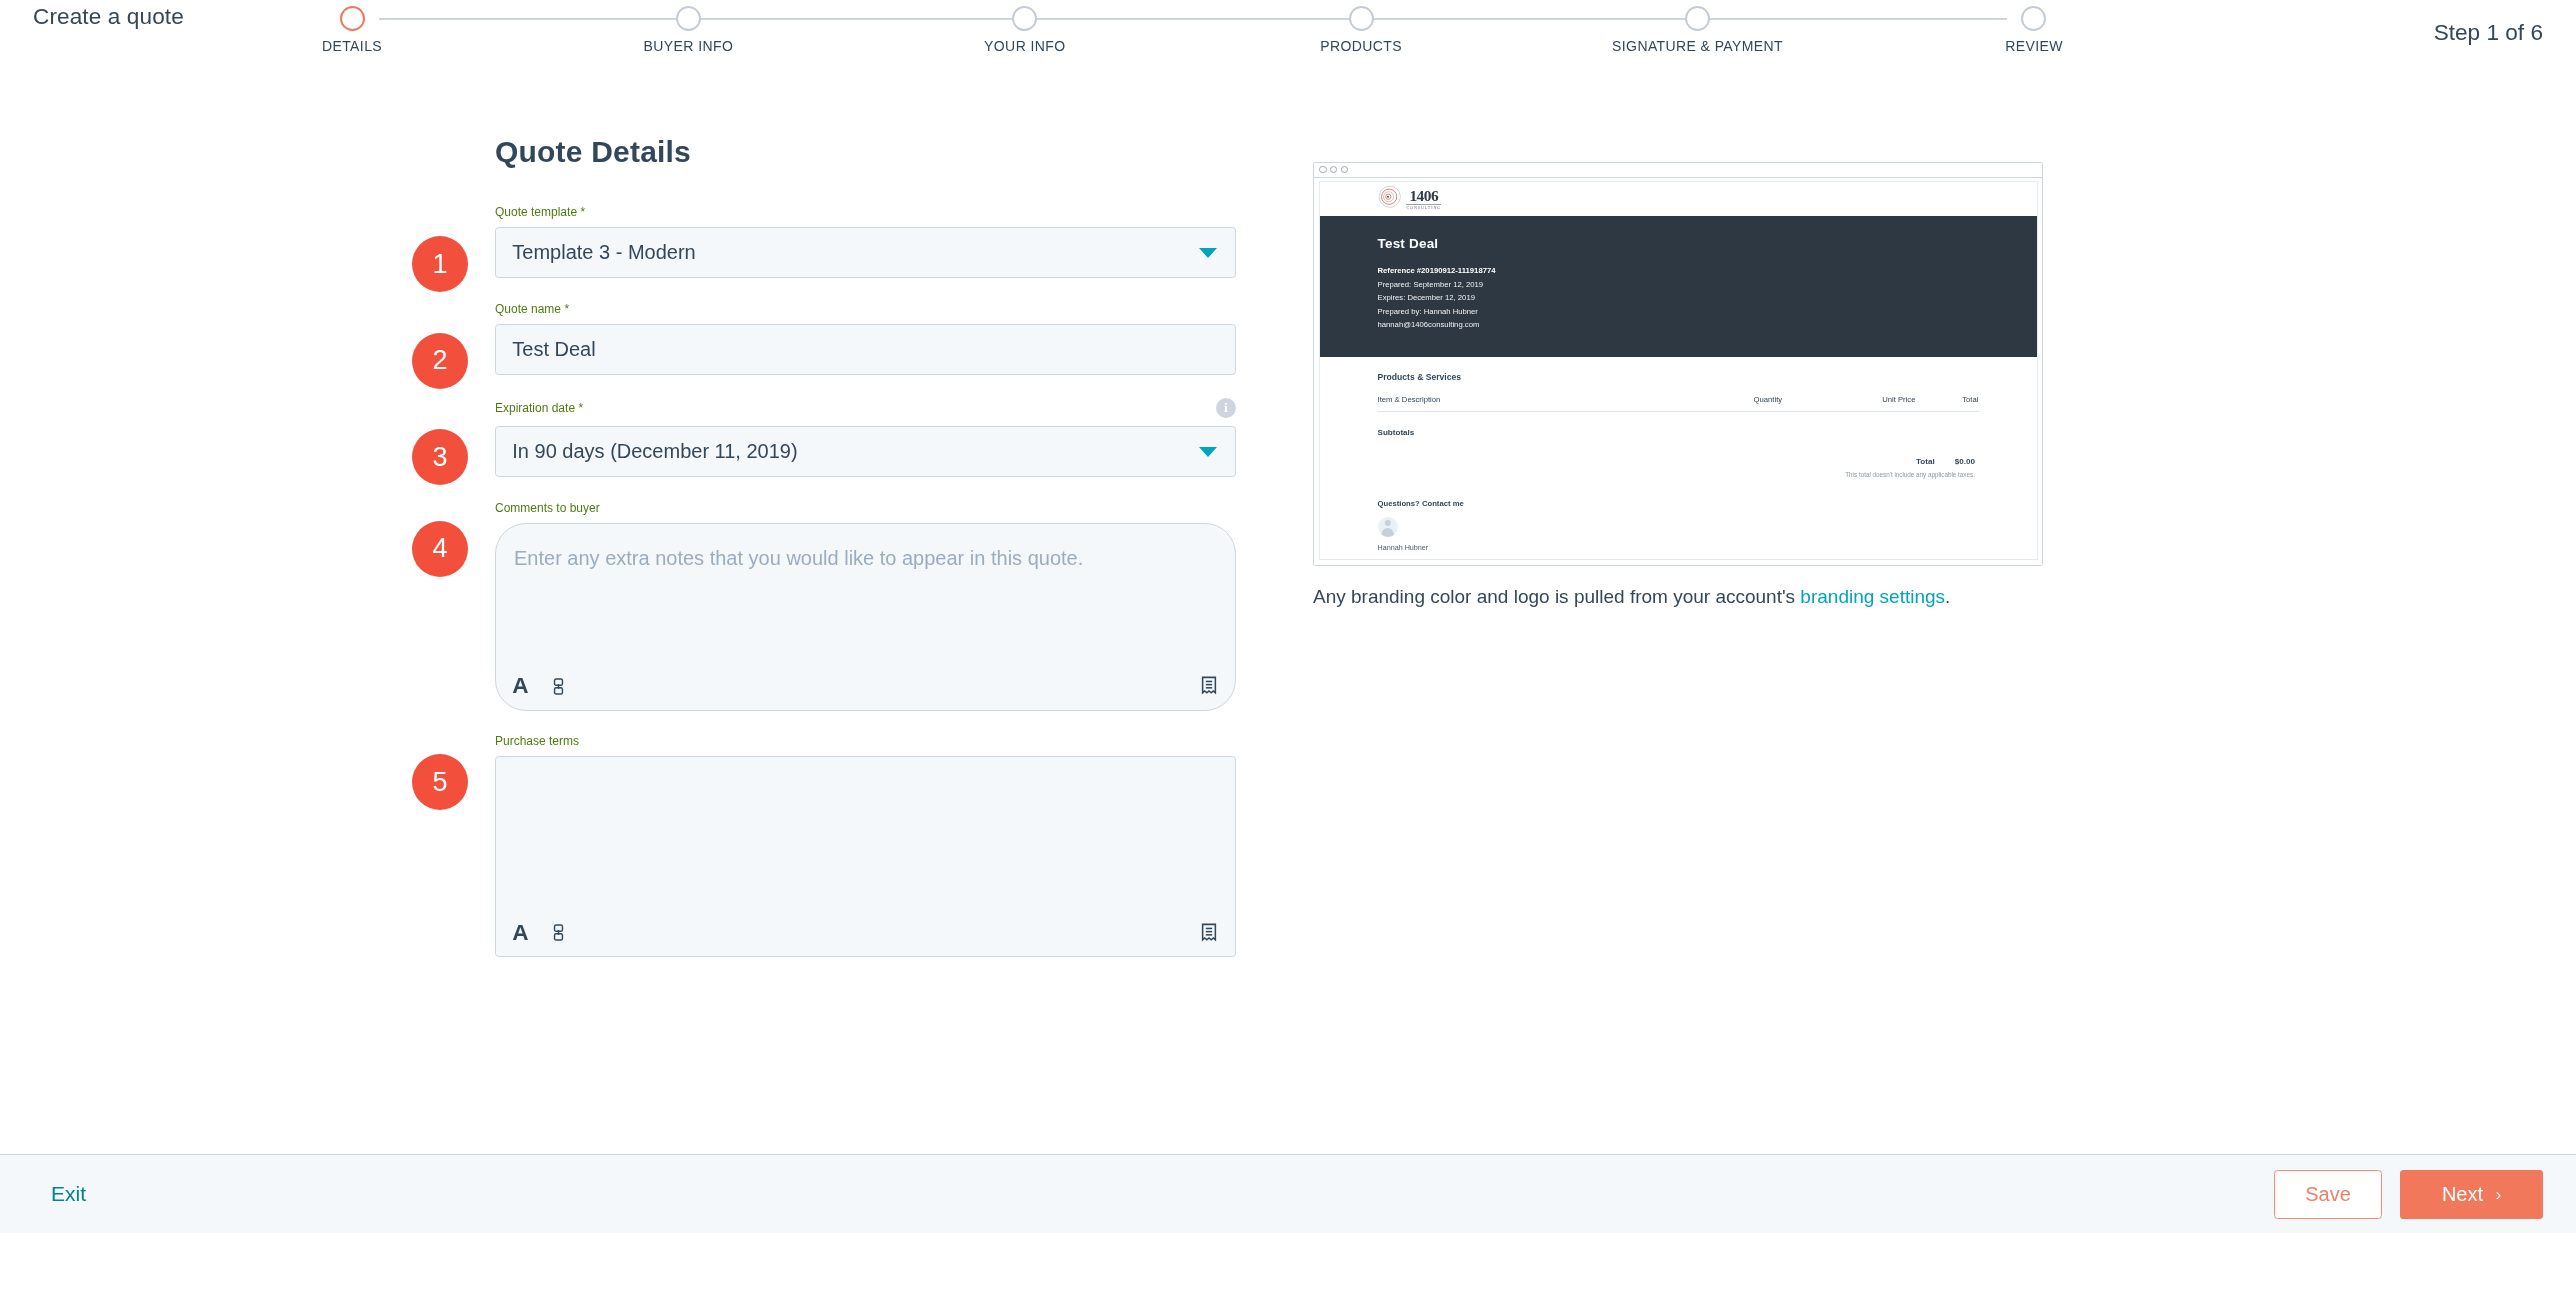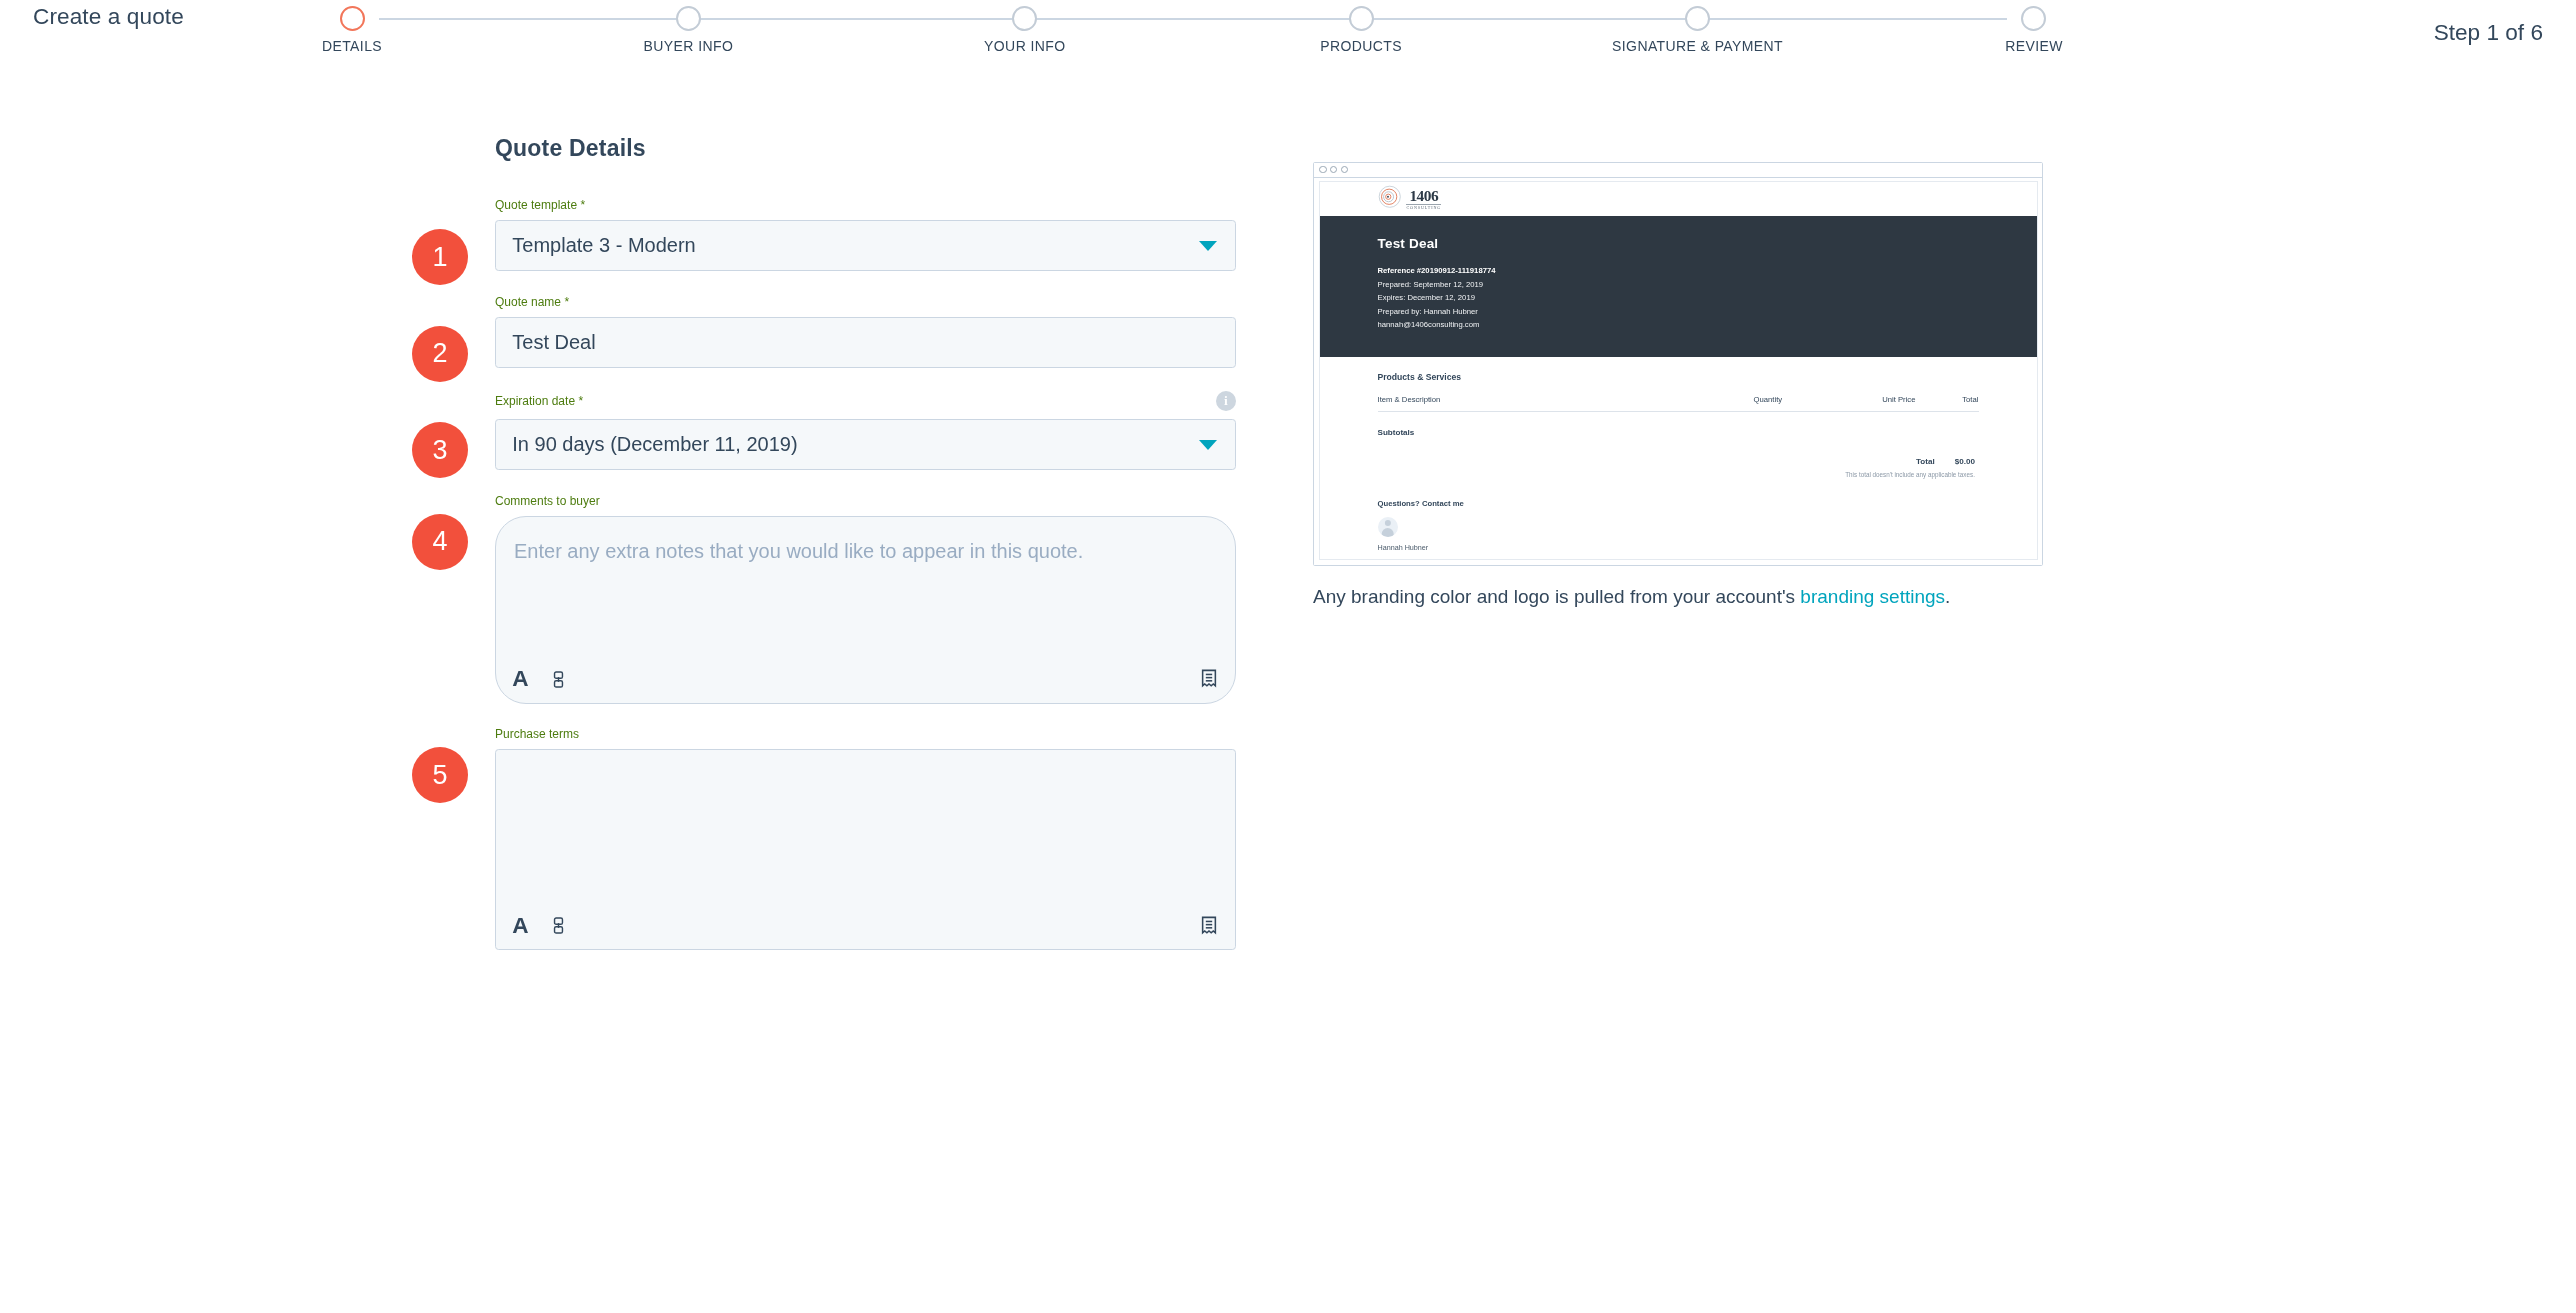--- a/index.html
+++ b/index.html
@@ -87,21 +87,21 @@
   }
 
   
   .form-col {
     position: absolute;
     left: 495px;
     top: 56px;
     width: 750px;
   }
   .section-title {
-    font-size: 23px;
+    font-size: 30px;
     font-weight: bold;
     color: #33475b;
     margin-bottom: 36px;
     letter-spacing: 0.2px;
   }
   .field-block {
     position: relative;
     margin-bottom: 23.5px;
   }
   .badge {
@@ -623,15 +623,25 @@
 
         </div>
       </div>
     </div>
 
     <div class="branding-note">
       <span>Any branding color and logo is pulled from your account's </span><a class="branding-link" href="#">branding settings</a><span>.</span>
     </div>
   </div>
 
+  <div class="app-footer">
+    <a class="exit-link" href="#">Exit</a>
+    <div class="footer-actions">
+      <button class="btn-save">Save</button>
+      <button class="btn-next">
+        <span>Next</span>
+        <span class="chev">›</span>
+      </button>
+    </div>
+  </div>
 
 </div>
 
 
 </body></html>

